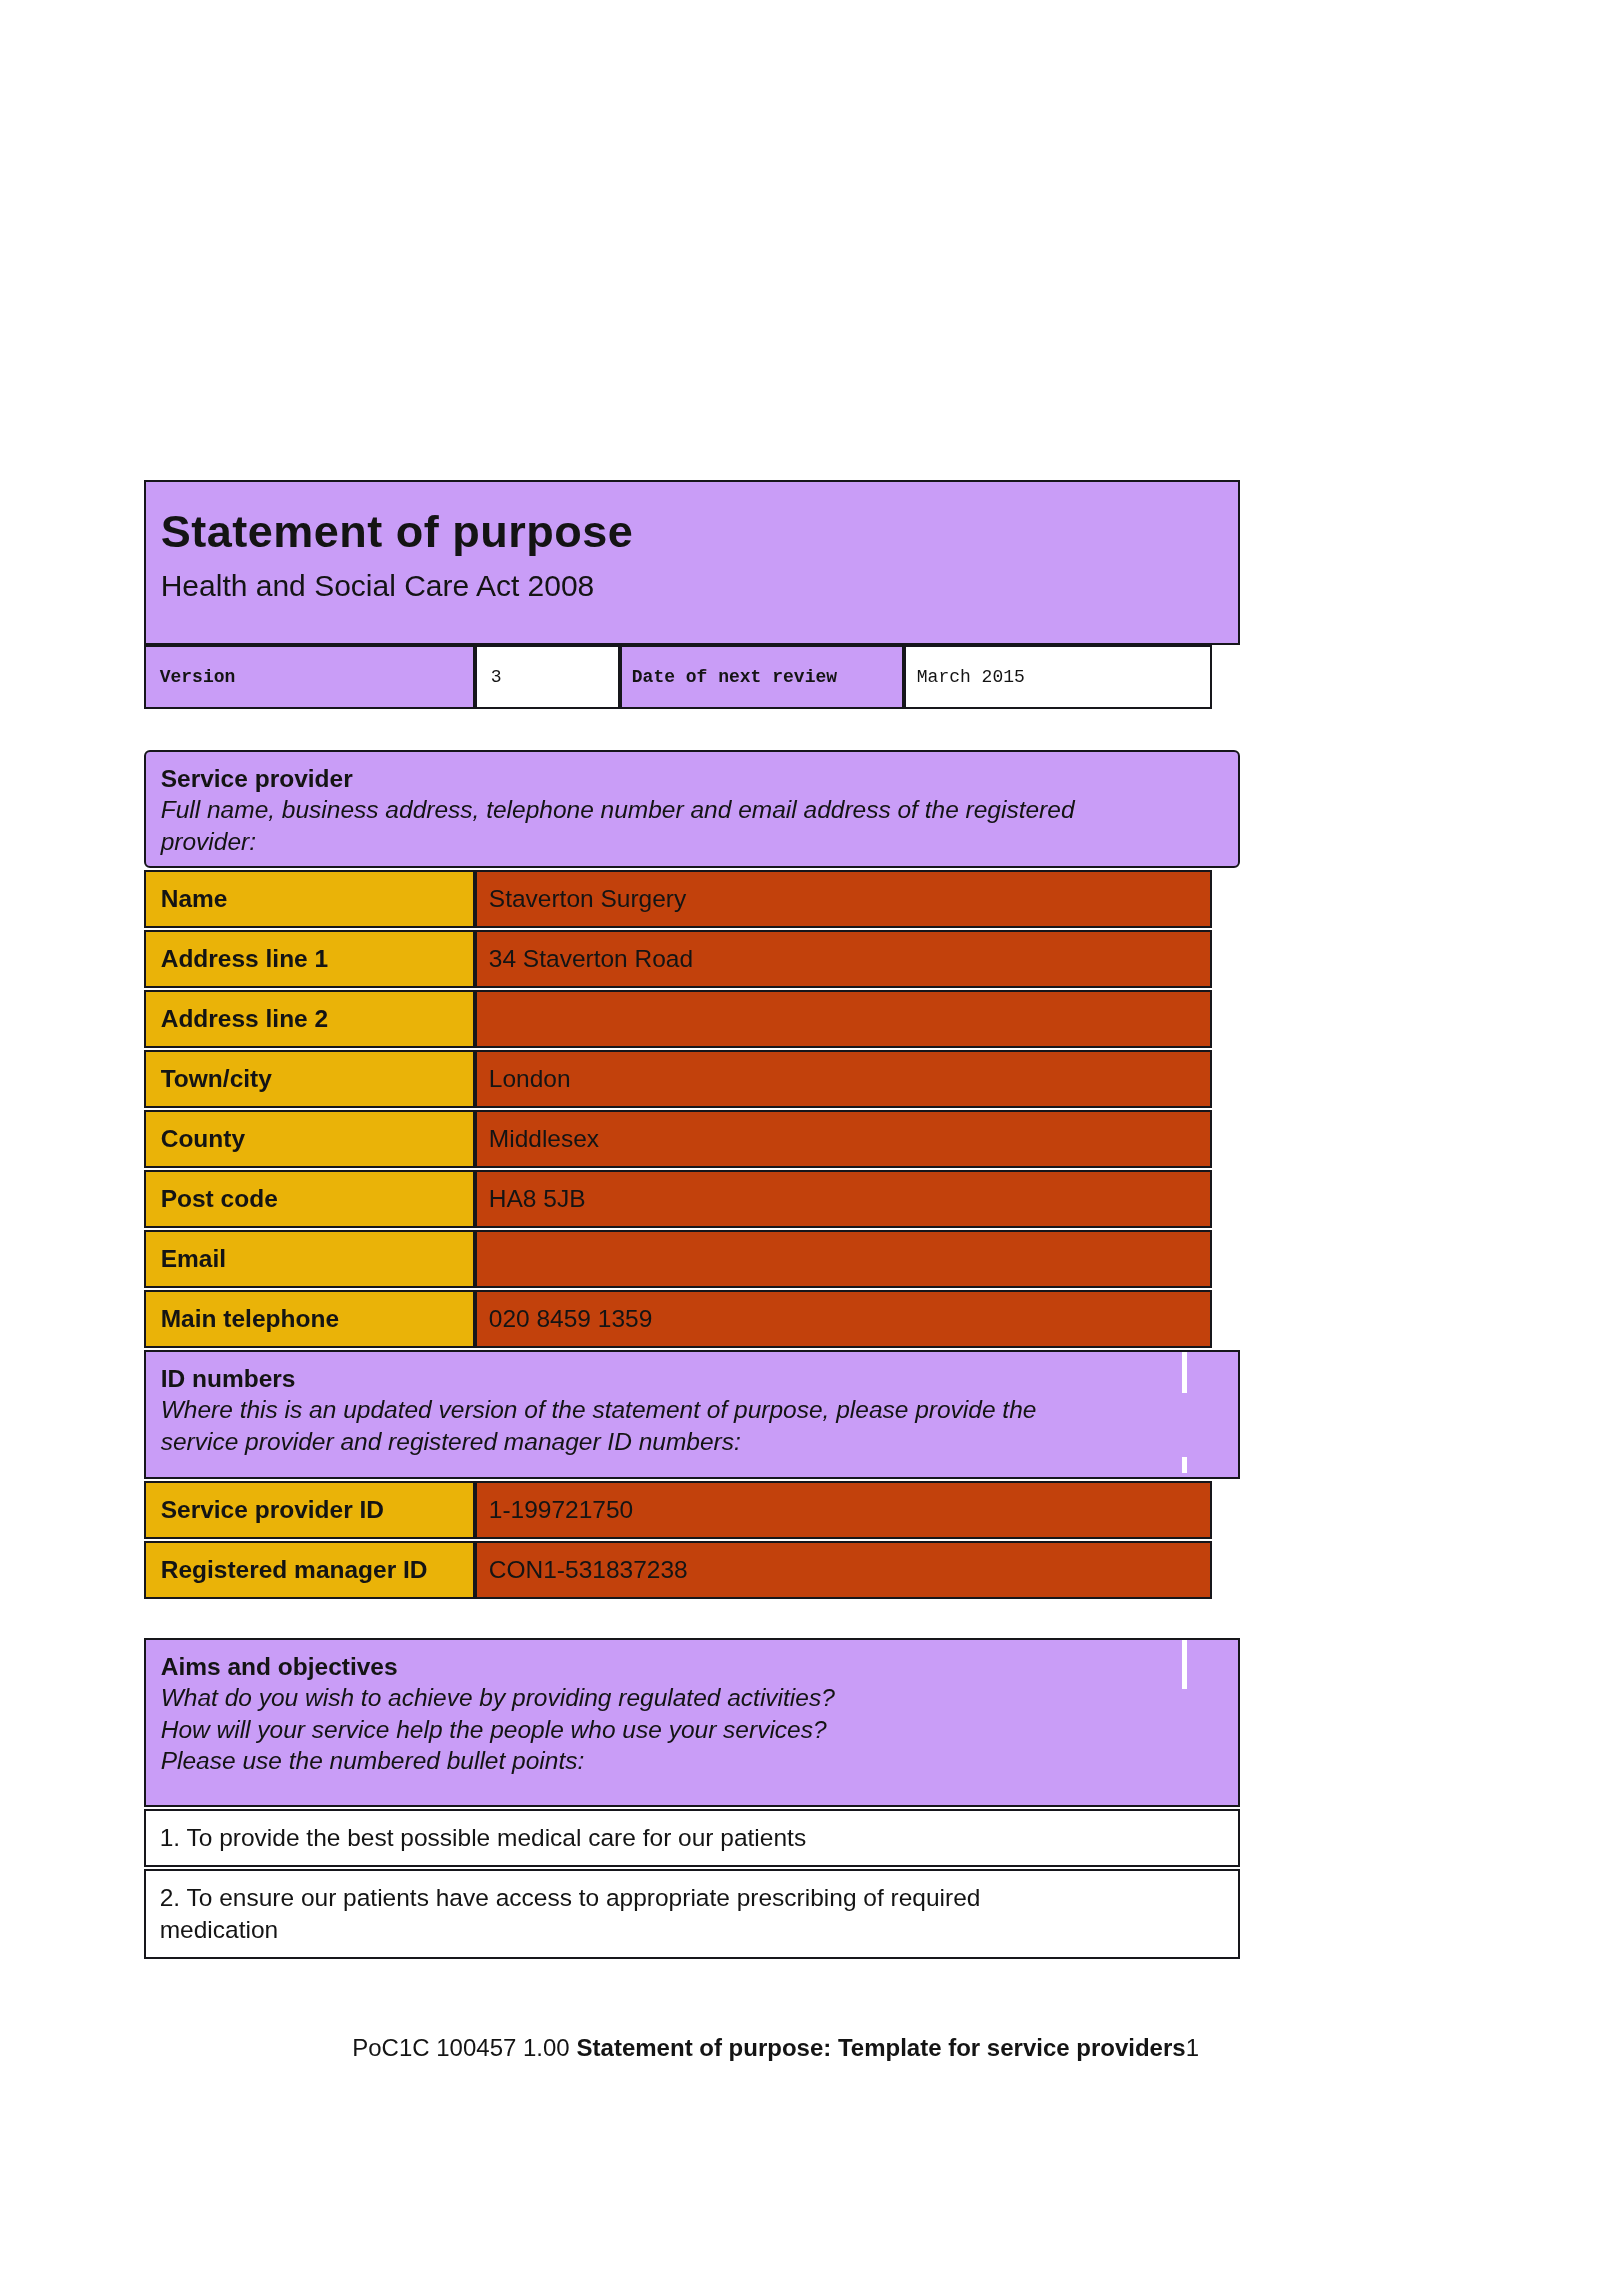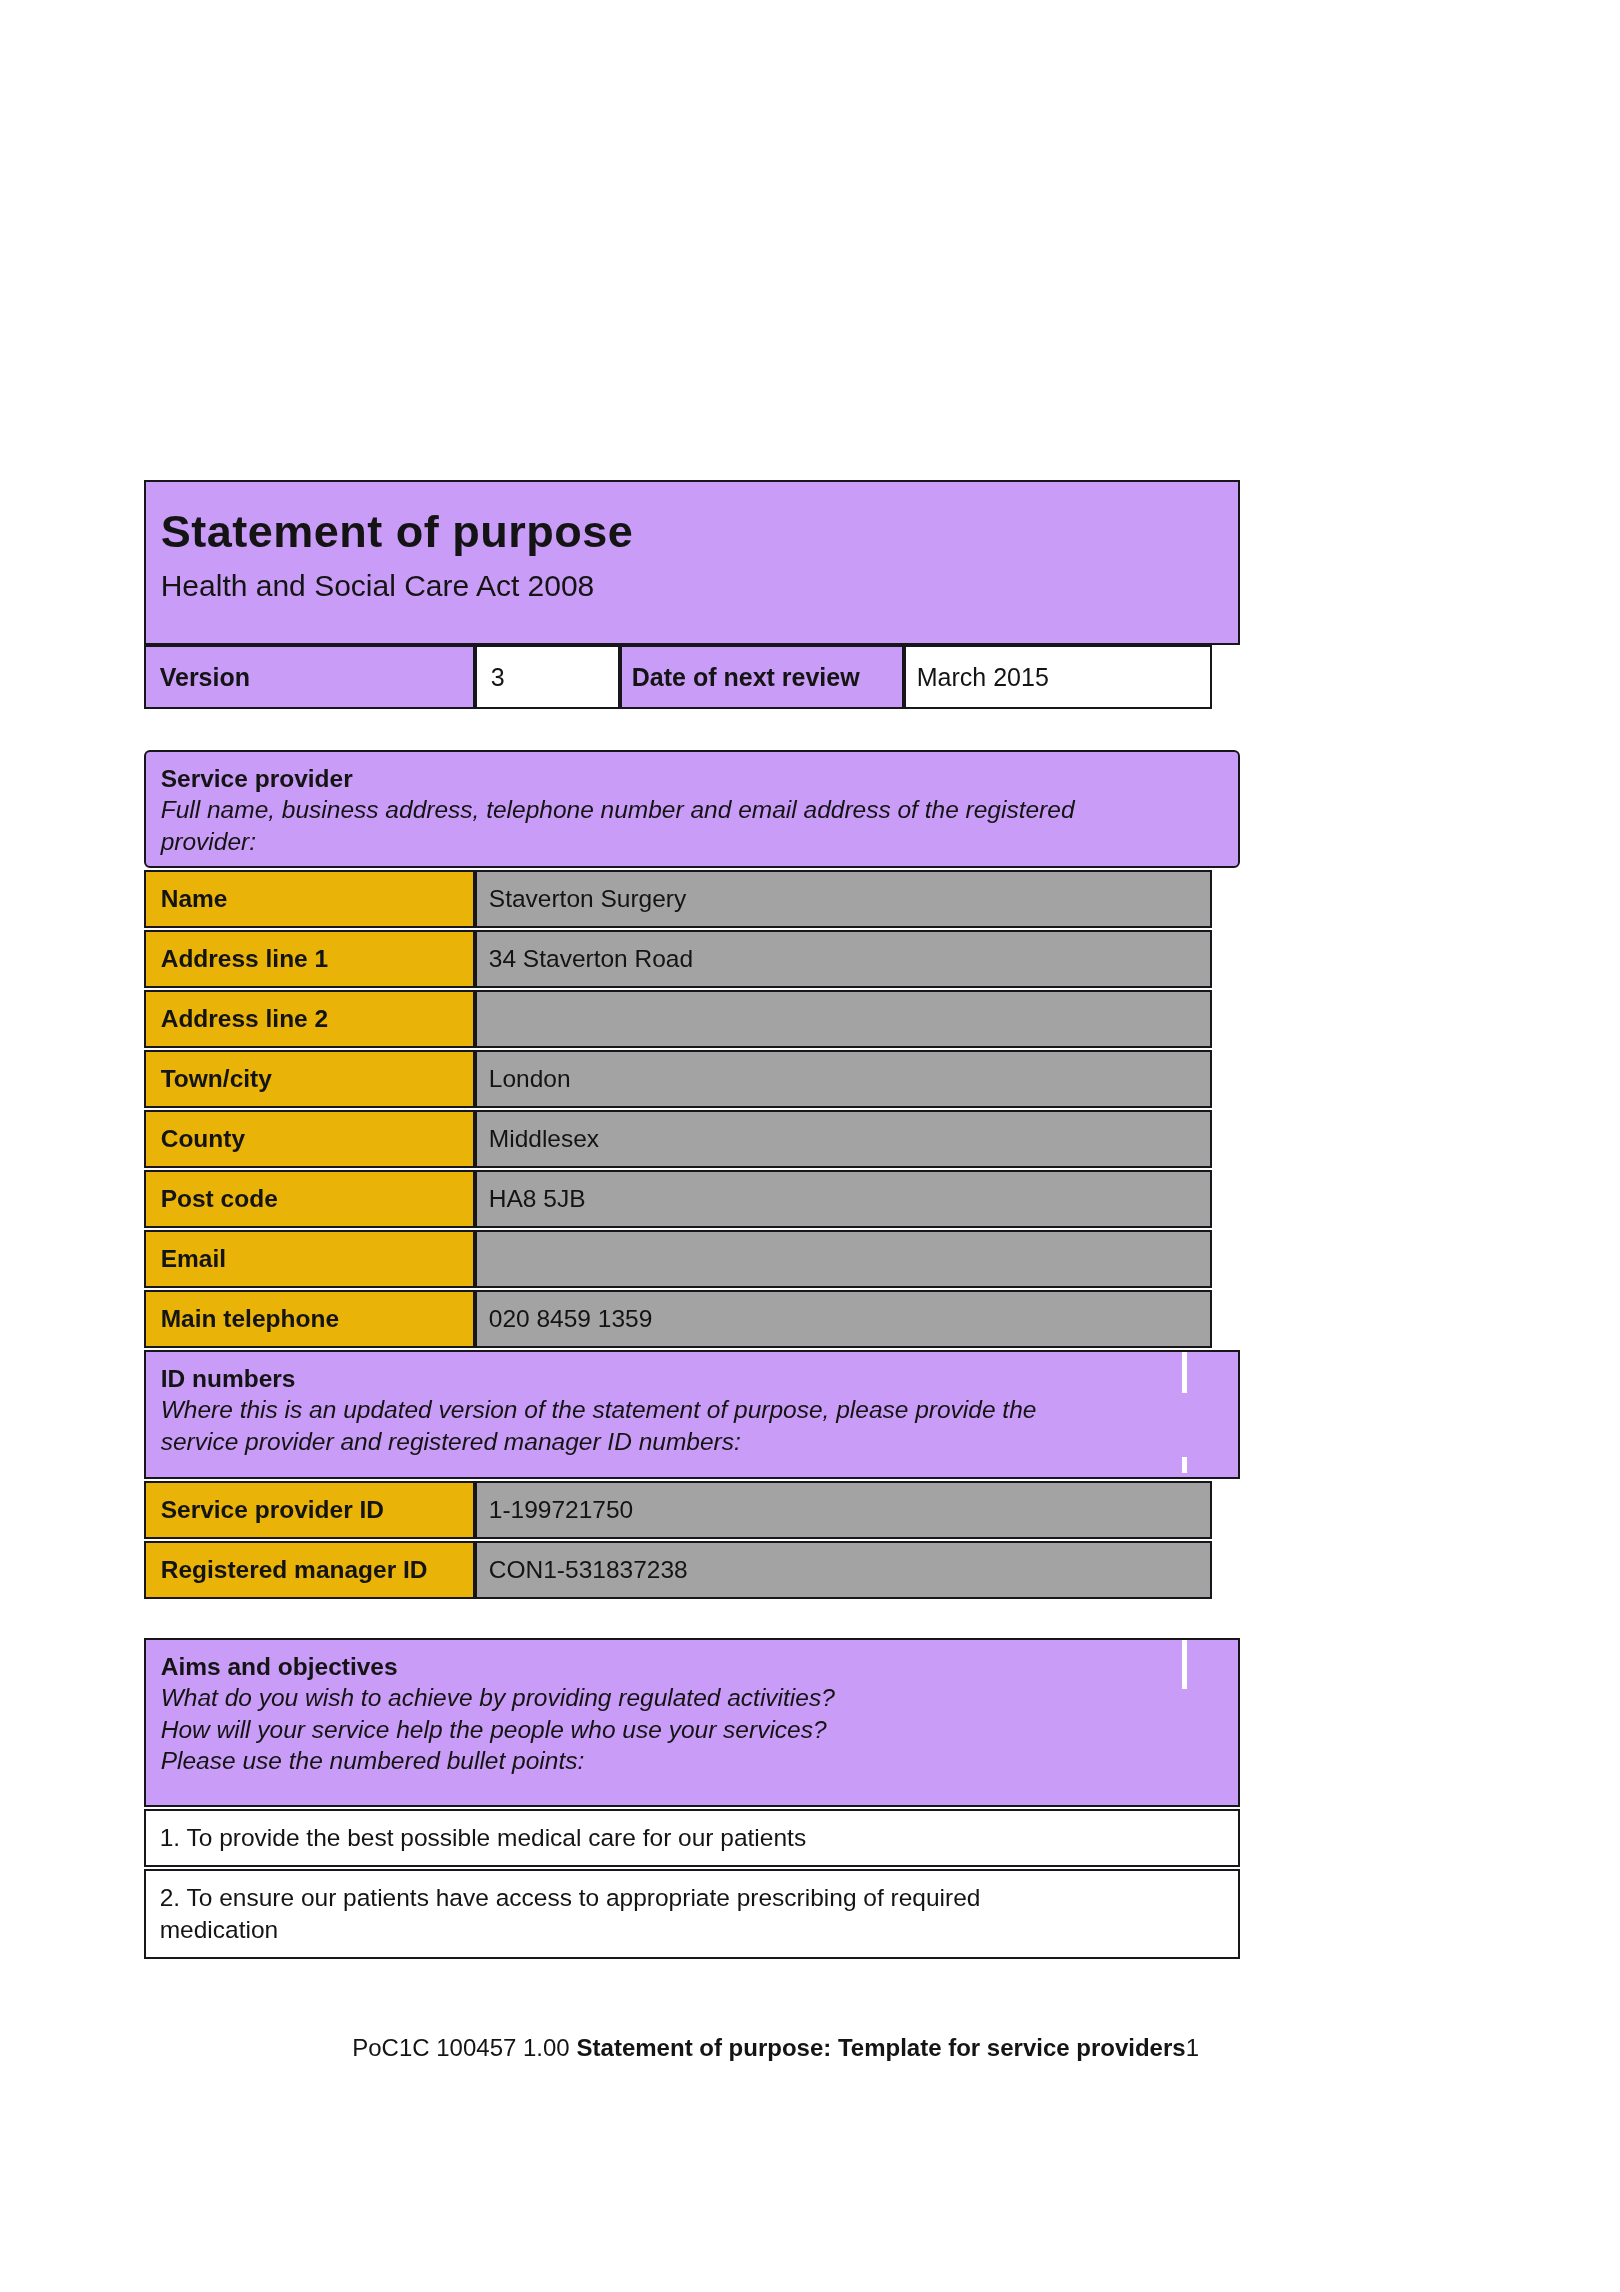--- a/index.html
+++ b/index.html
@@ -32,22 +32,23 @@
   .page-subtitle {
     font-size: 30px;
     margin-top: 11.8px;
   }
 
   
   .version-row { display: flex; height: 64px; }
   .version-row > div {
     border: 2.9px solid #16161b;
     display: flex; align-items: center;
-    font-size: 25px;
+    font-size: 18px;
     padding-left: 13.7px;
+    font-family: Liberation Mono, monospace;
   }
   .cell-white { background: #ffffff; }
   .v-label { width: 331px; font-weight: bold; }
   .v-value { width: 145px; }
   .r-label { width: 284px; font-weight: bold; padding-left: 9.8px !important; }
   .r-value { width: 308px; padding-left: 10.8px !important; }
 
   .spacer-a { height: 41px; }
   .spacer-b { height: 39px; }
 
@@ -83,21 +84,21 @@
     width: 331px;
     border: 2.9px solid #16161b;
     background: #eab308;
     display: flex; align-items: center;
     padding-left: 14.7px;
     font-size: 24.5px; font-weight: bold;
   }
   .field-value {
     width: 737px;
     border: 2.9px solid #16161b;
-    background: #a3a3a3;
+    background: #c2410c;
     display: flex; align-items: center;
     padding-left: 11.8px;
     font-size: 24.5px;
   }
 
   
   .aims-row {
     border: 2.9px solid #16161b;
     background: #ffffff;
     margin-top: 2px;

